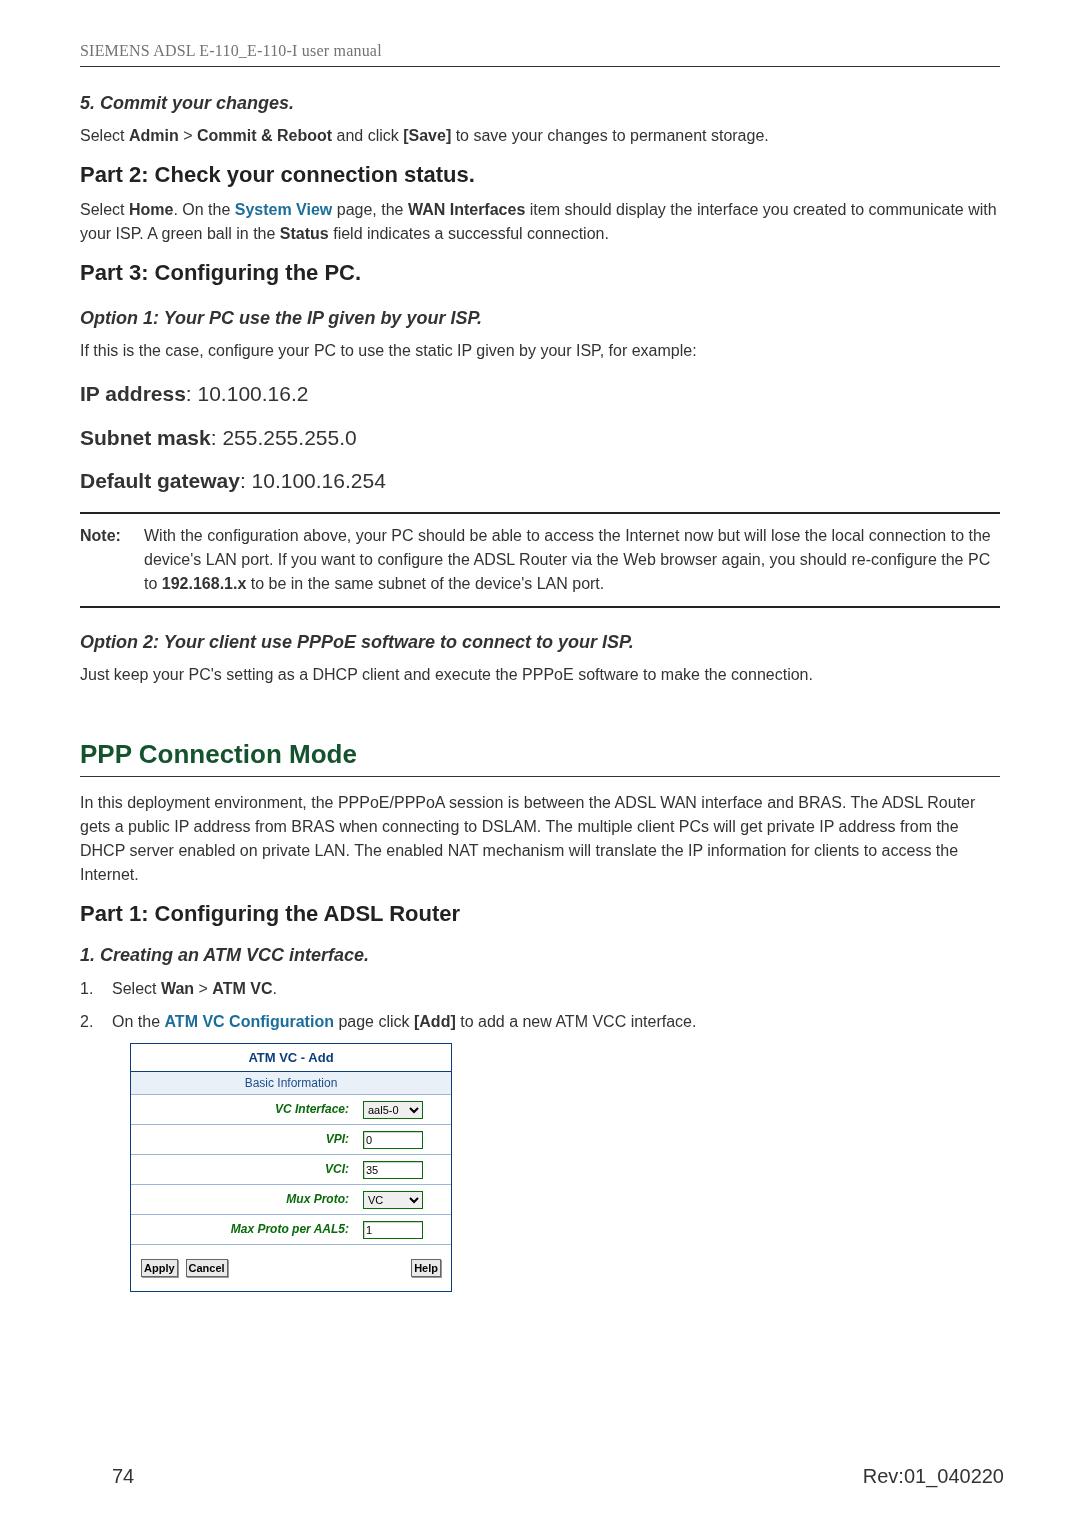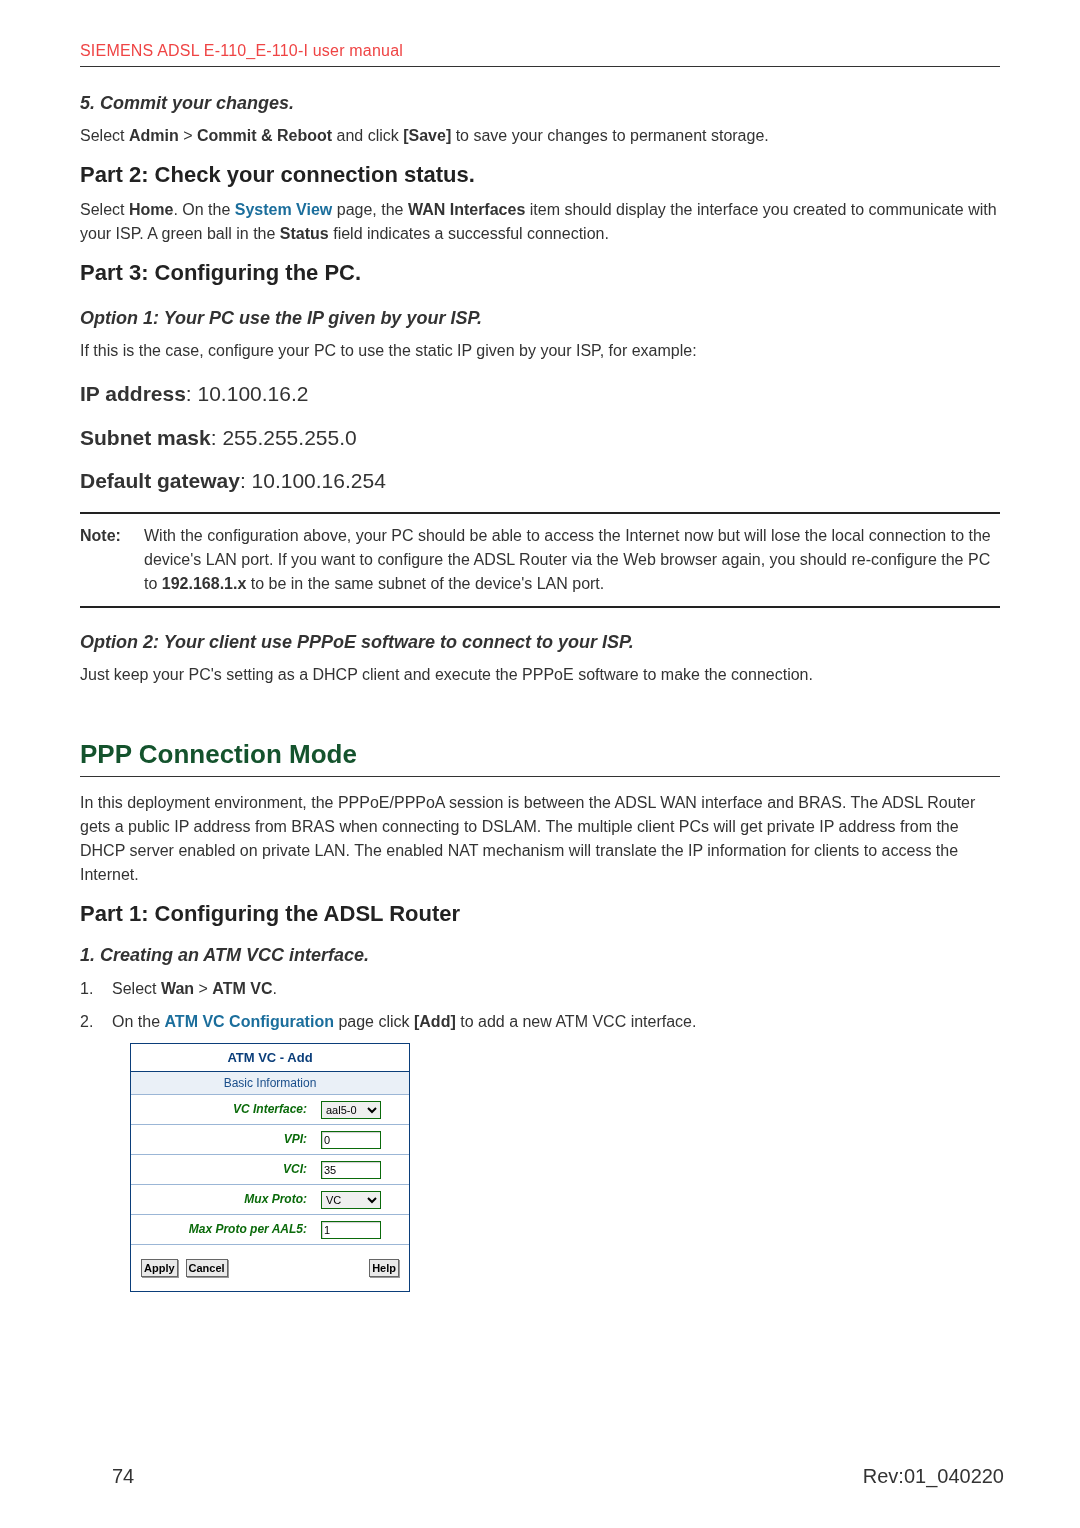--- a/index.html
+++ b/index.html
@@ -1,18 +1,18 @@
 <!DOCTYPE html>
 <html><head>
 <meta charset="utf-8">
 <style>
   * { box-sizing: border-box; margin: 0; padding: 0; }
   html, body { width: 1080px; background: #fff; font-family: "Segoe UI", "Helvetica Neue", Arial, sans-serif; color: #333; }
   .page { width: 1080px; padding: 42px 80px 40px 80px; position: relative; min-height: 1528px; }
-  .header-line { font-size: 16px; letter-spacing: .2px; color: #ef4444; margin-bottom: 6px; }
+  .header-line { font-size: 16px; letter-spacing: .2px; color: #737373; margin-bottom: 6px; font-family: Liberation Serif, serif; }
   .hr-thin { border-top: 1px solid #333; margin-bottom: 26px; }
 
   .step-heading { font-weight: bold; font-style: italic; font-size: 18px; margin-top: 6px; margin-bottom: 10px; }
   .para { font-size: 16px; line-height: 1.5; margin-bottom: 14px; }
   .bold { font-weight: bold; }
   .link { color: #1b6e9c; font-weight: bold; }
   .h2 { font-weight: 800; font-size: 22px; margin-top: 11px; margin-bottom: 10px; color: #222; }
   .h1 { font-weight: 700; font-size: 26px; margin-top: 52px; margin-bottom: 6px; color: #14532d; }
   .h1-rule { border-top: 1px solid #333; margin-bottom: 14px; }
 
@@ -22,21 +22,21 @@
   .note-row { display: flex; }
   .note-label { font-weight: bold; width: 64px; flex-shrink: 0; }
   .note-text { flex: 1; }
 
   ol.num { list-style: none; margin-left: 0; padding-left: 0; }
   ol.num li { display: flex; font-size: 16px; line-height: 1.6; margin-bottom: 8px; }
   ol.num li .n { width: 32px; flex-shrink: 0; }
   ol.num li .t { flex: 1; }
 
   
-  .atm-panel { margin-left: 50px; width: 280px; border: 1px solid #0b3e7a; font-family: Verdana, Arial, sans-serif; }
+  .atm-panel { margin-left: 50px; width: 322px; border: 1px solid #0b3e7a; font-family: Verdana, Arial, sans-serif; }
   .atm-title { background: #fff; color: #0b3e7a; font-weight: bold; font-size: 13px; text-align: center; padding: 6px 0; border-bottom: 1px solid #0b3e7a; }
   .atm-sub { background: #eaf0f7; color: #1a4e8a; font-size: 12px; text-align: center; padding: 4px 0; border-bottom: 1px solid #9bb6d6; }
   .atm-row { display: flex; align-items: center; border-bottom: 1px solid #9bb6d6; height: 30px; }
   .atm-row:last-child { border-bottom: none; }
   .atm-label { flex: 1; text-align: right; padding-right: 10px; font-style: italic; font-weight: bold; color: #0a6a0a; font-size: 12px; }
   .atm-field { width: 92px; padding-left: 4px; }
   .atm-field select { width: 60px; font-size: 11px; border: 1px solid #0a6a0a; height: 18px; }
   .atm-field input { width: 60px; font-size: 11px; border: 1px solid #0a6a0a; height: 18px; padding: 0 2px; box-shadow: inset 1px 1px 1px rgba(0,0,0,.2); }
   .atm-buttons { padding: 14px 10px; display: flex; align-items: center; gap: 8px; }
   .atm-btn { font-family: Verdana, Arial, sans-serif; font-size: 11px; font-weight: bold; padding: 2px 2px; border: 1px solid #666; background: #e9e9e9; box-shadow: 1px 1px 0 #999; }

